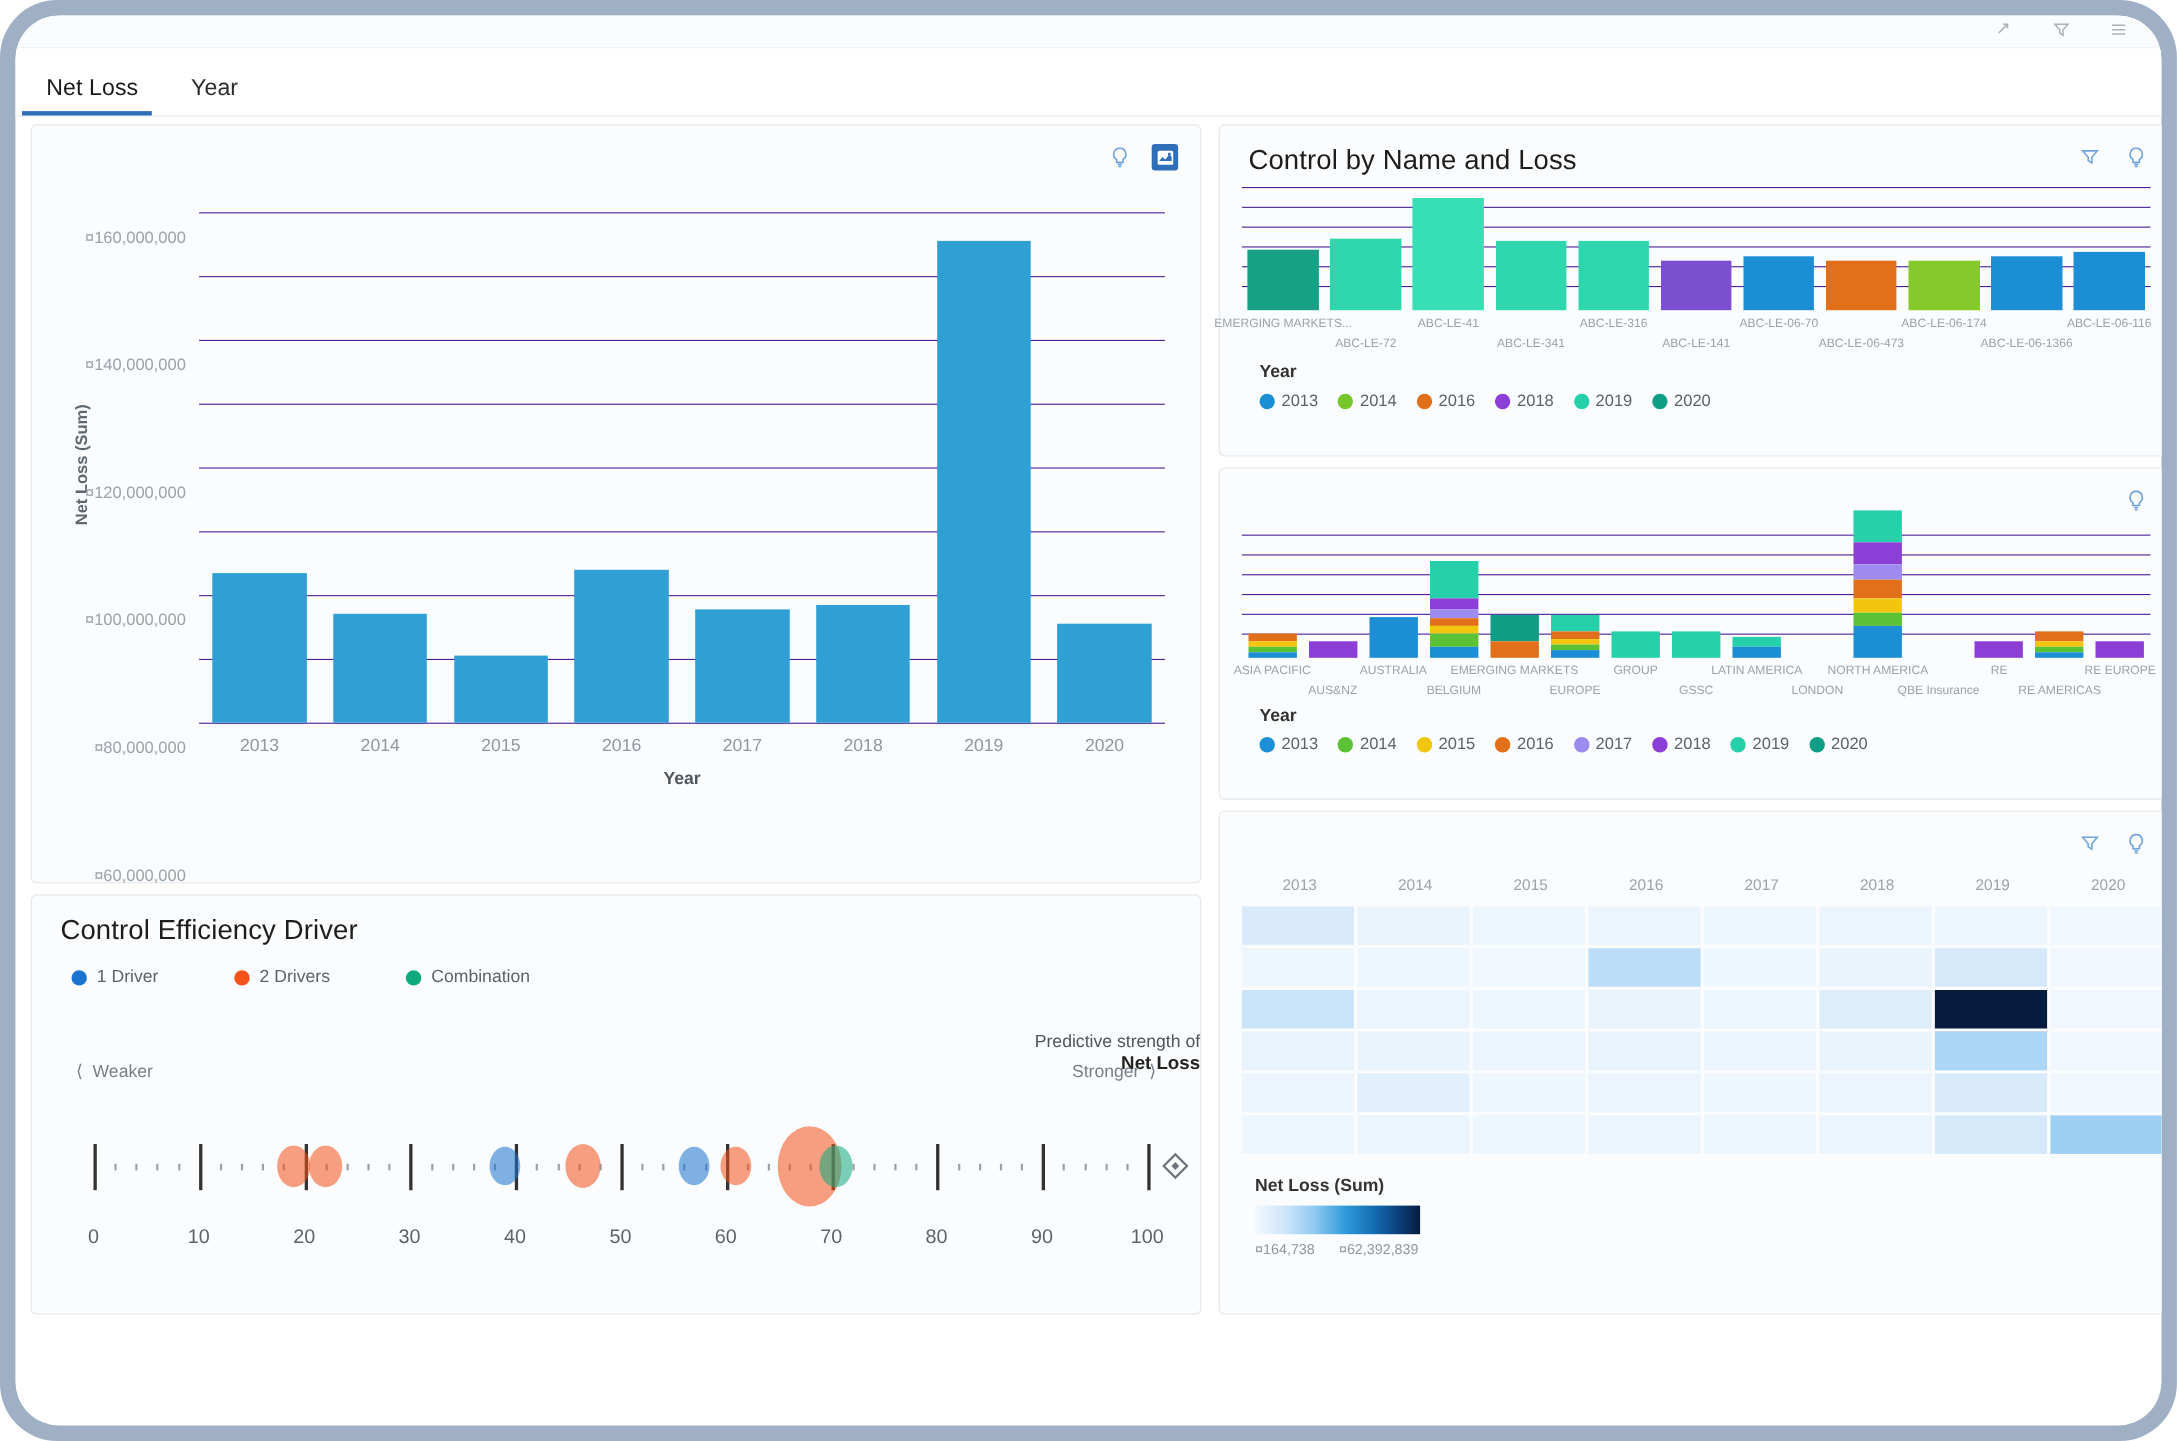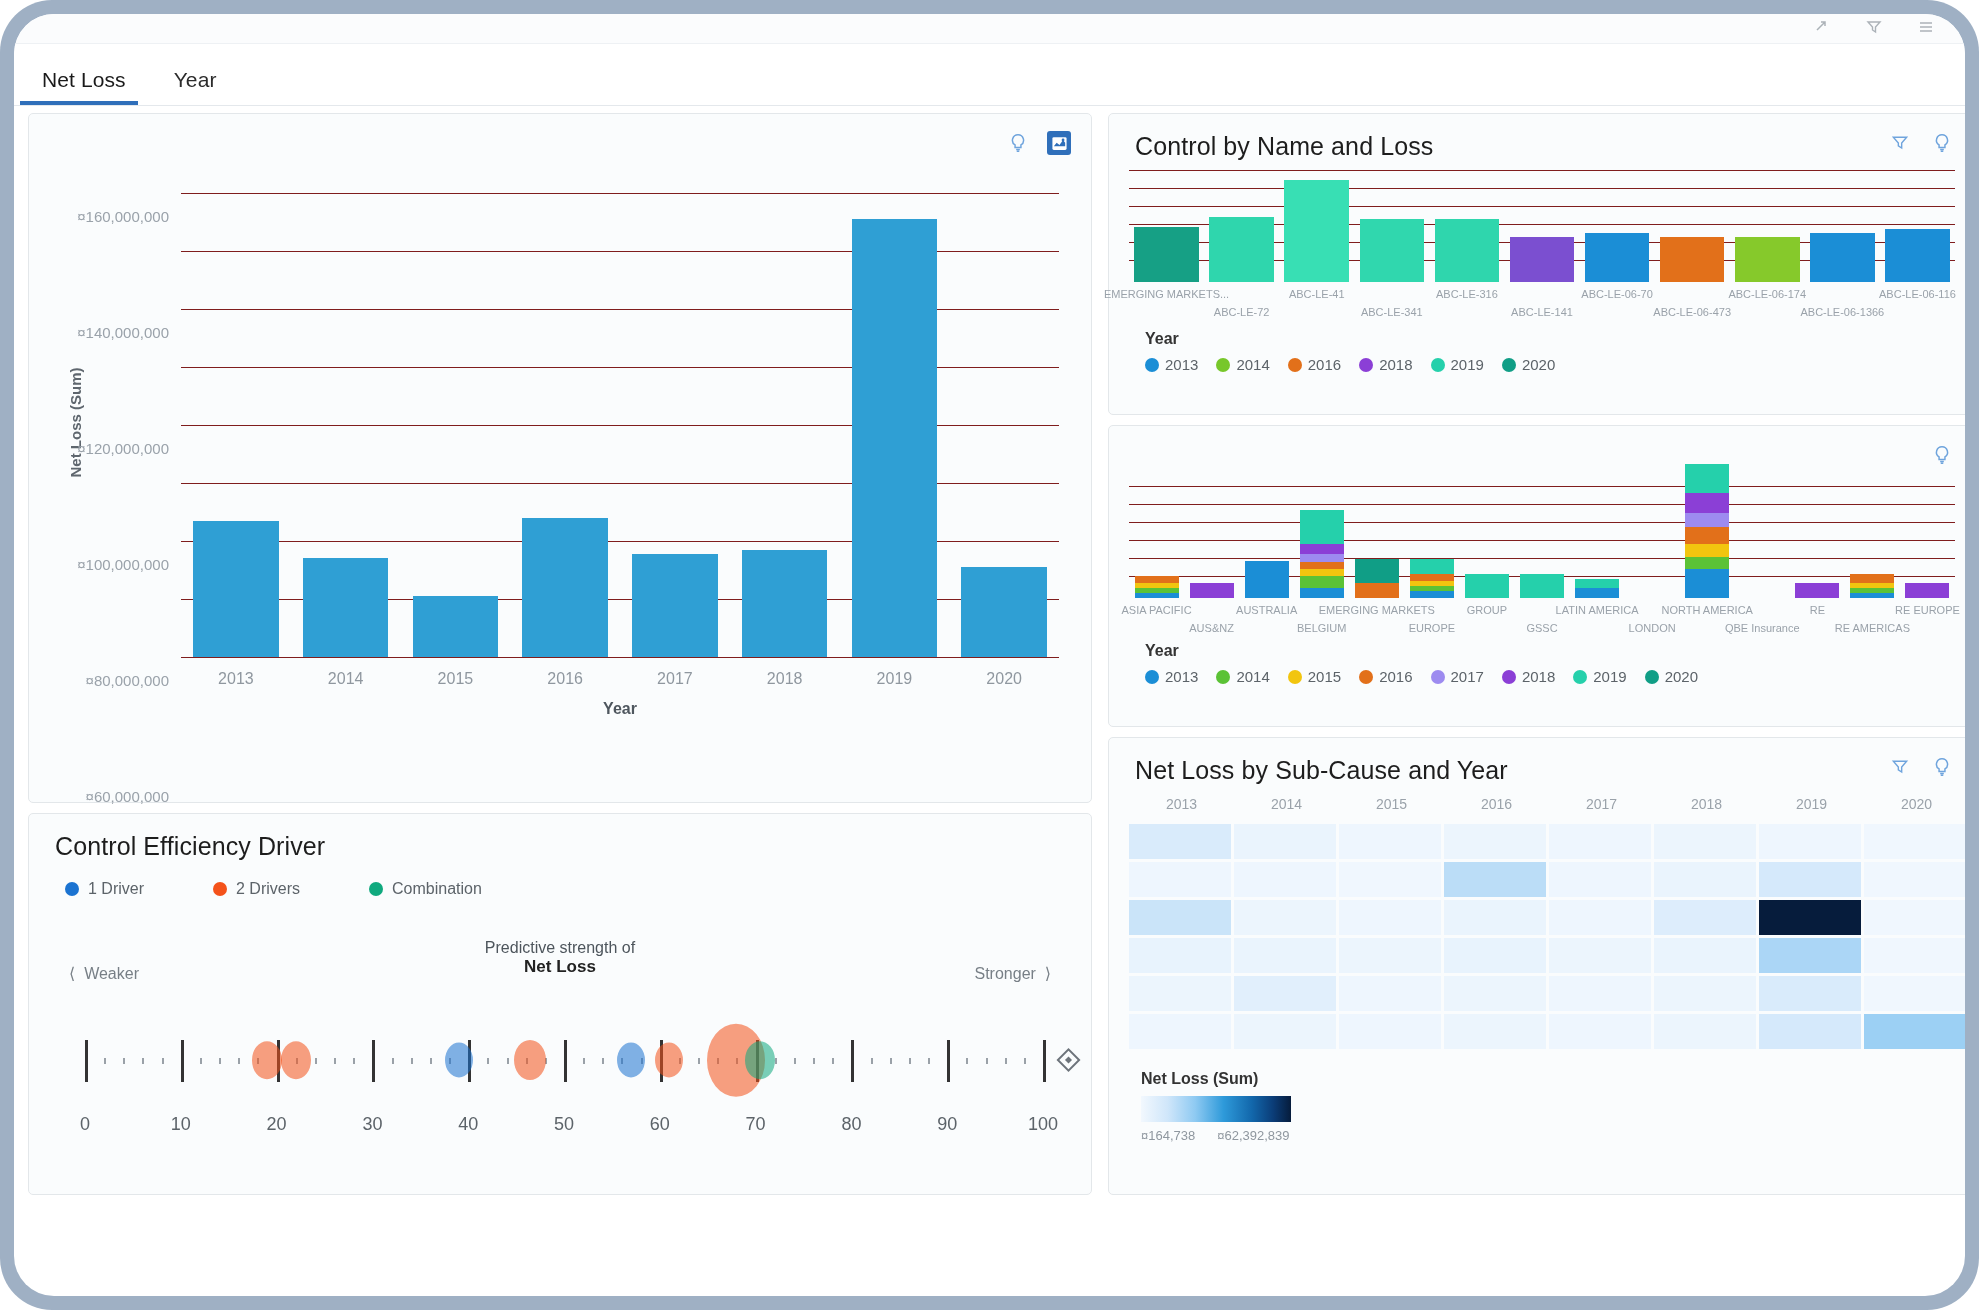--- a/index.html
+++ b/index.html
@@ -54,21 +54,21 @@
   }
   .card-icons { position:absolute; top:16px; right:20px; display:flex; gap:16px; align-items:center; }
   .ic-btn { width:26px; height:26px; display:flex; align-items:center; justify-content:center; cursor:pointer; }
   .ic-chart {
     width:24px; height:24px; background:#2f6fba; border-radius:3px;
     display:flex; align-items:center; justify-content:center;
   }
   
   #cardBar { left:14px; top:6px; width:1064px; height:690px; }
   #barPlot { position:absolute; left:152px; top:56px; width:878px; height:487px; }
-  .gl { position:absolute; left:0; right:0; height:1px; background:#7f1d1d; }
+  .gl { position:absolute; left:0; right:0; height:1px; background:#4c1d95; }
   .ytick {
     position:absolute; right:calc(100% + 12px); transform:translateY(-50%);
     font-size:15px; color:#9aa2aa; white-space:nowrap;
   }
   .bar { position:absolute; bottom:0; background:#2f9fd4; }
   .xtick {
     position:absolute; top:500px; transform:translateX(-50%);
     font-size:16px; color:#8f979f;
   }
   #yAxisTitle {
@@ -78,21 +78,21 @@
   }
   #xAxisTitle {
     position:absolute; left:152px; width:878px; top:586px;
     text-align:center; font-size:16px; color:#4e565e; font-weight:bold;
   }
   
   #cardDriver { left:14px; top:706px; width:1064px; height:382px; }
   #drvLegend { position:absolute; left:36px; top:66px; display:flex; gap:69px; align-items:center; }
   .lg-item { display:flex; align-items:center; gap:9px; font-size:16px; color:#5c6369; }
   .dot { width:14px; height:14px; border-radius:50%; display:inline-block; }
-  #strengthLabel { position:absolute; left:0; right:0; top:125px; text-align:center; font-size:16px; color:#4d555c; }
+  #strengthLabel { position:absolute; left:0; right:0; top:125px; text-align:right; font-size:16px; color:#4d555c; }
   #strengthLabel b { display:block; font-size:17px; color:#222; }
   #weaker { position:absolute; left:40px; top:150px; font-size:16px; color:#777f86; }
   #stronger { position:absolute; right:40px; top:150px; font-size:16px; color:#777f86; }
   #axisWrap { position:absolute; left:56px; right:48px; top:196px; height:120px; }
   #axisLine { position:absolute; left:0; right:0; top:50px; height:2px; }
   .majtick { position:absolute; top:30px; width:3px; height:42px; background:#333; }
   .mintick { position:absolute; top:48px; width:2px; height:6px; background:#9aa1a8; }
   .bubble { position:absolute; top:50px; transform:translate(-50%,-50%); border-radius:50%; opacity:.78; }
   .slabel { position:absolute; top:104px; transform:translateX(-50%); font-size:18px; color:#5c6369; }
   #diamond {
@@ -531,21 +531,20 @@
               </div>
               <div class="lg-e">
                 <span class="dot" style="background: rgb(16, 158, 134);"></span>
                 <span>2020</span>
               </div>
             </div>
       </div>
     </div>
 
     <div class="card" id="cardHeat">
-      <div class="card-title">Net Loss by Sub-Cause and Year</div>
       <div class="card-icons">
         <span class="ic-btn">
           <svg viewBox="0 0 24 24" width="20" height="20">
                 <path d="M4 5h16l-6 7v6l-4-2.5V12z" fill="none" stroke="#6fa4dd" stroke-width="1.7"></path>
               </svg>
         </span>
         <span class="ic-btn">
           <svg viewBox="0 0 24 24" width="22" height="22">
                 <path d="M12 3a6 6 0 0 0-3.2 11.1V17h6.4v-2.9A6 6 0 0 0 12 3z" fill="none" stroke="#6fa4dd" stroke-width="1.6"></path>
                 <path d="M10 19h4M10.6 21h2.8" stroke="#6fa4dd" stroke-width="1.6"></path>

